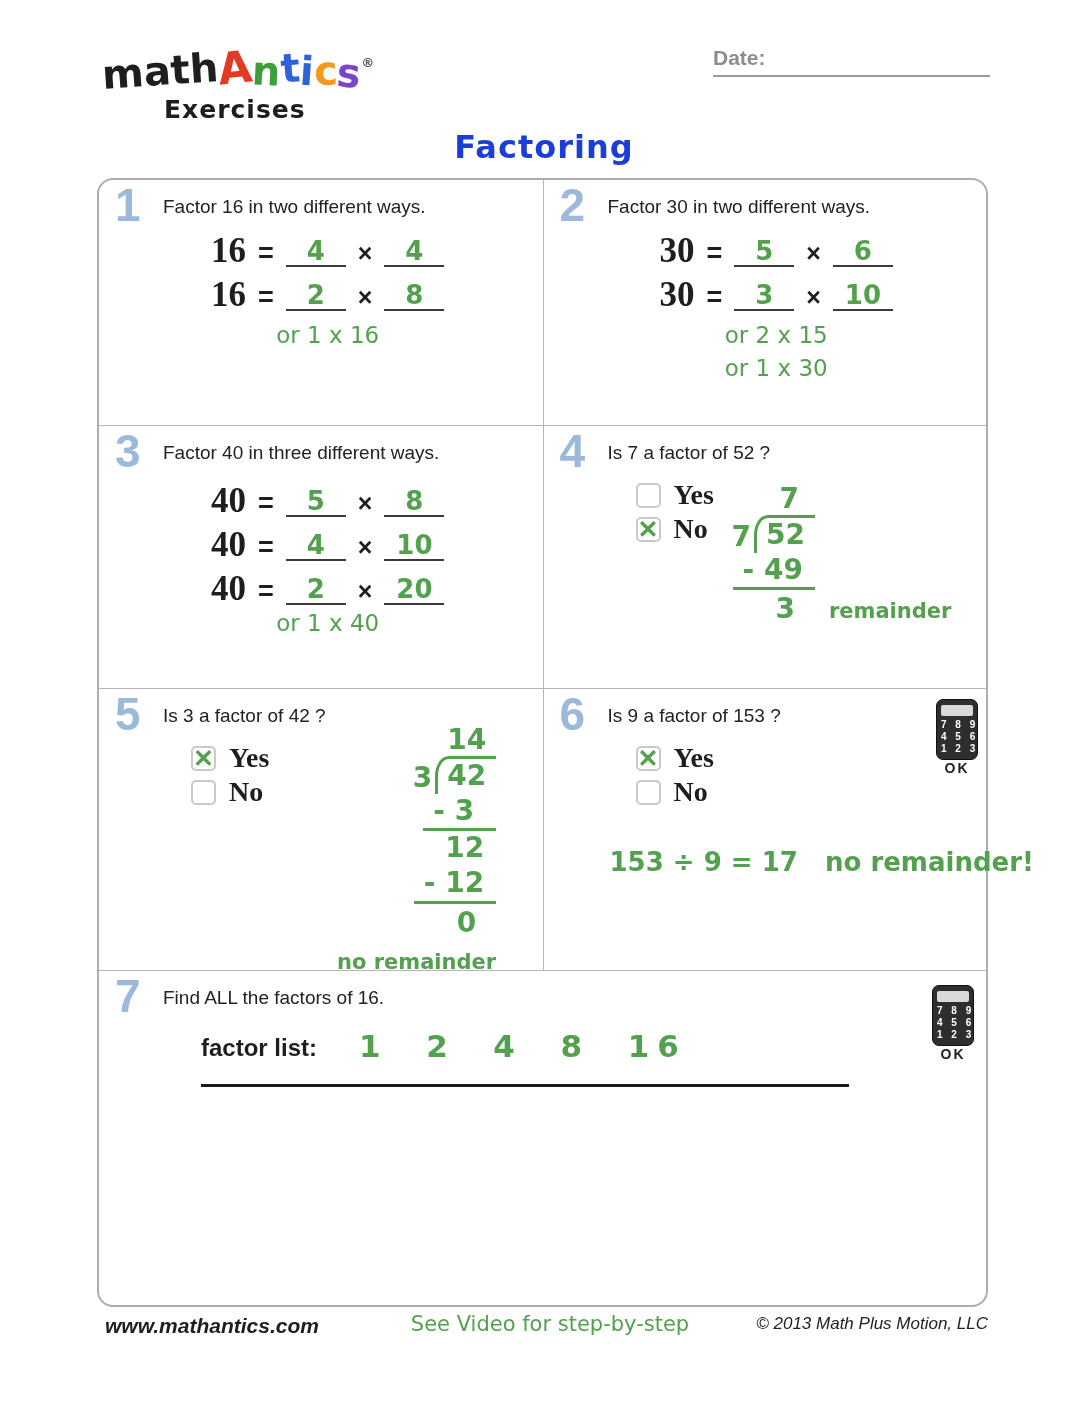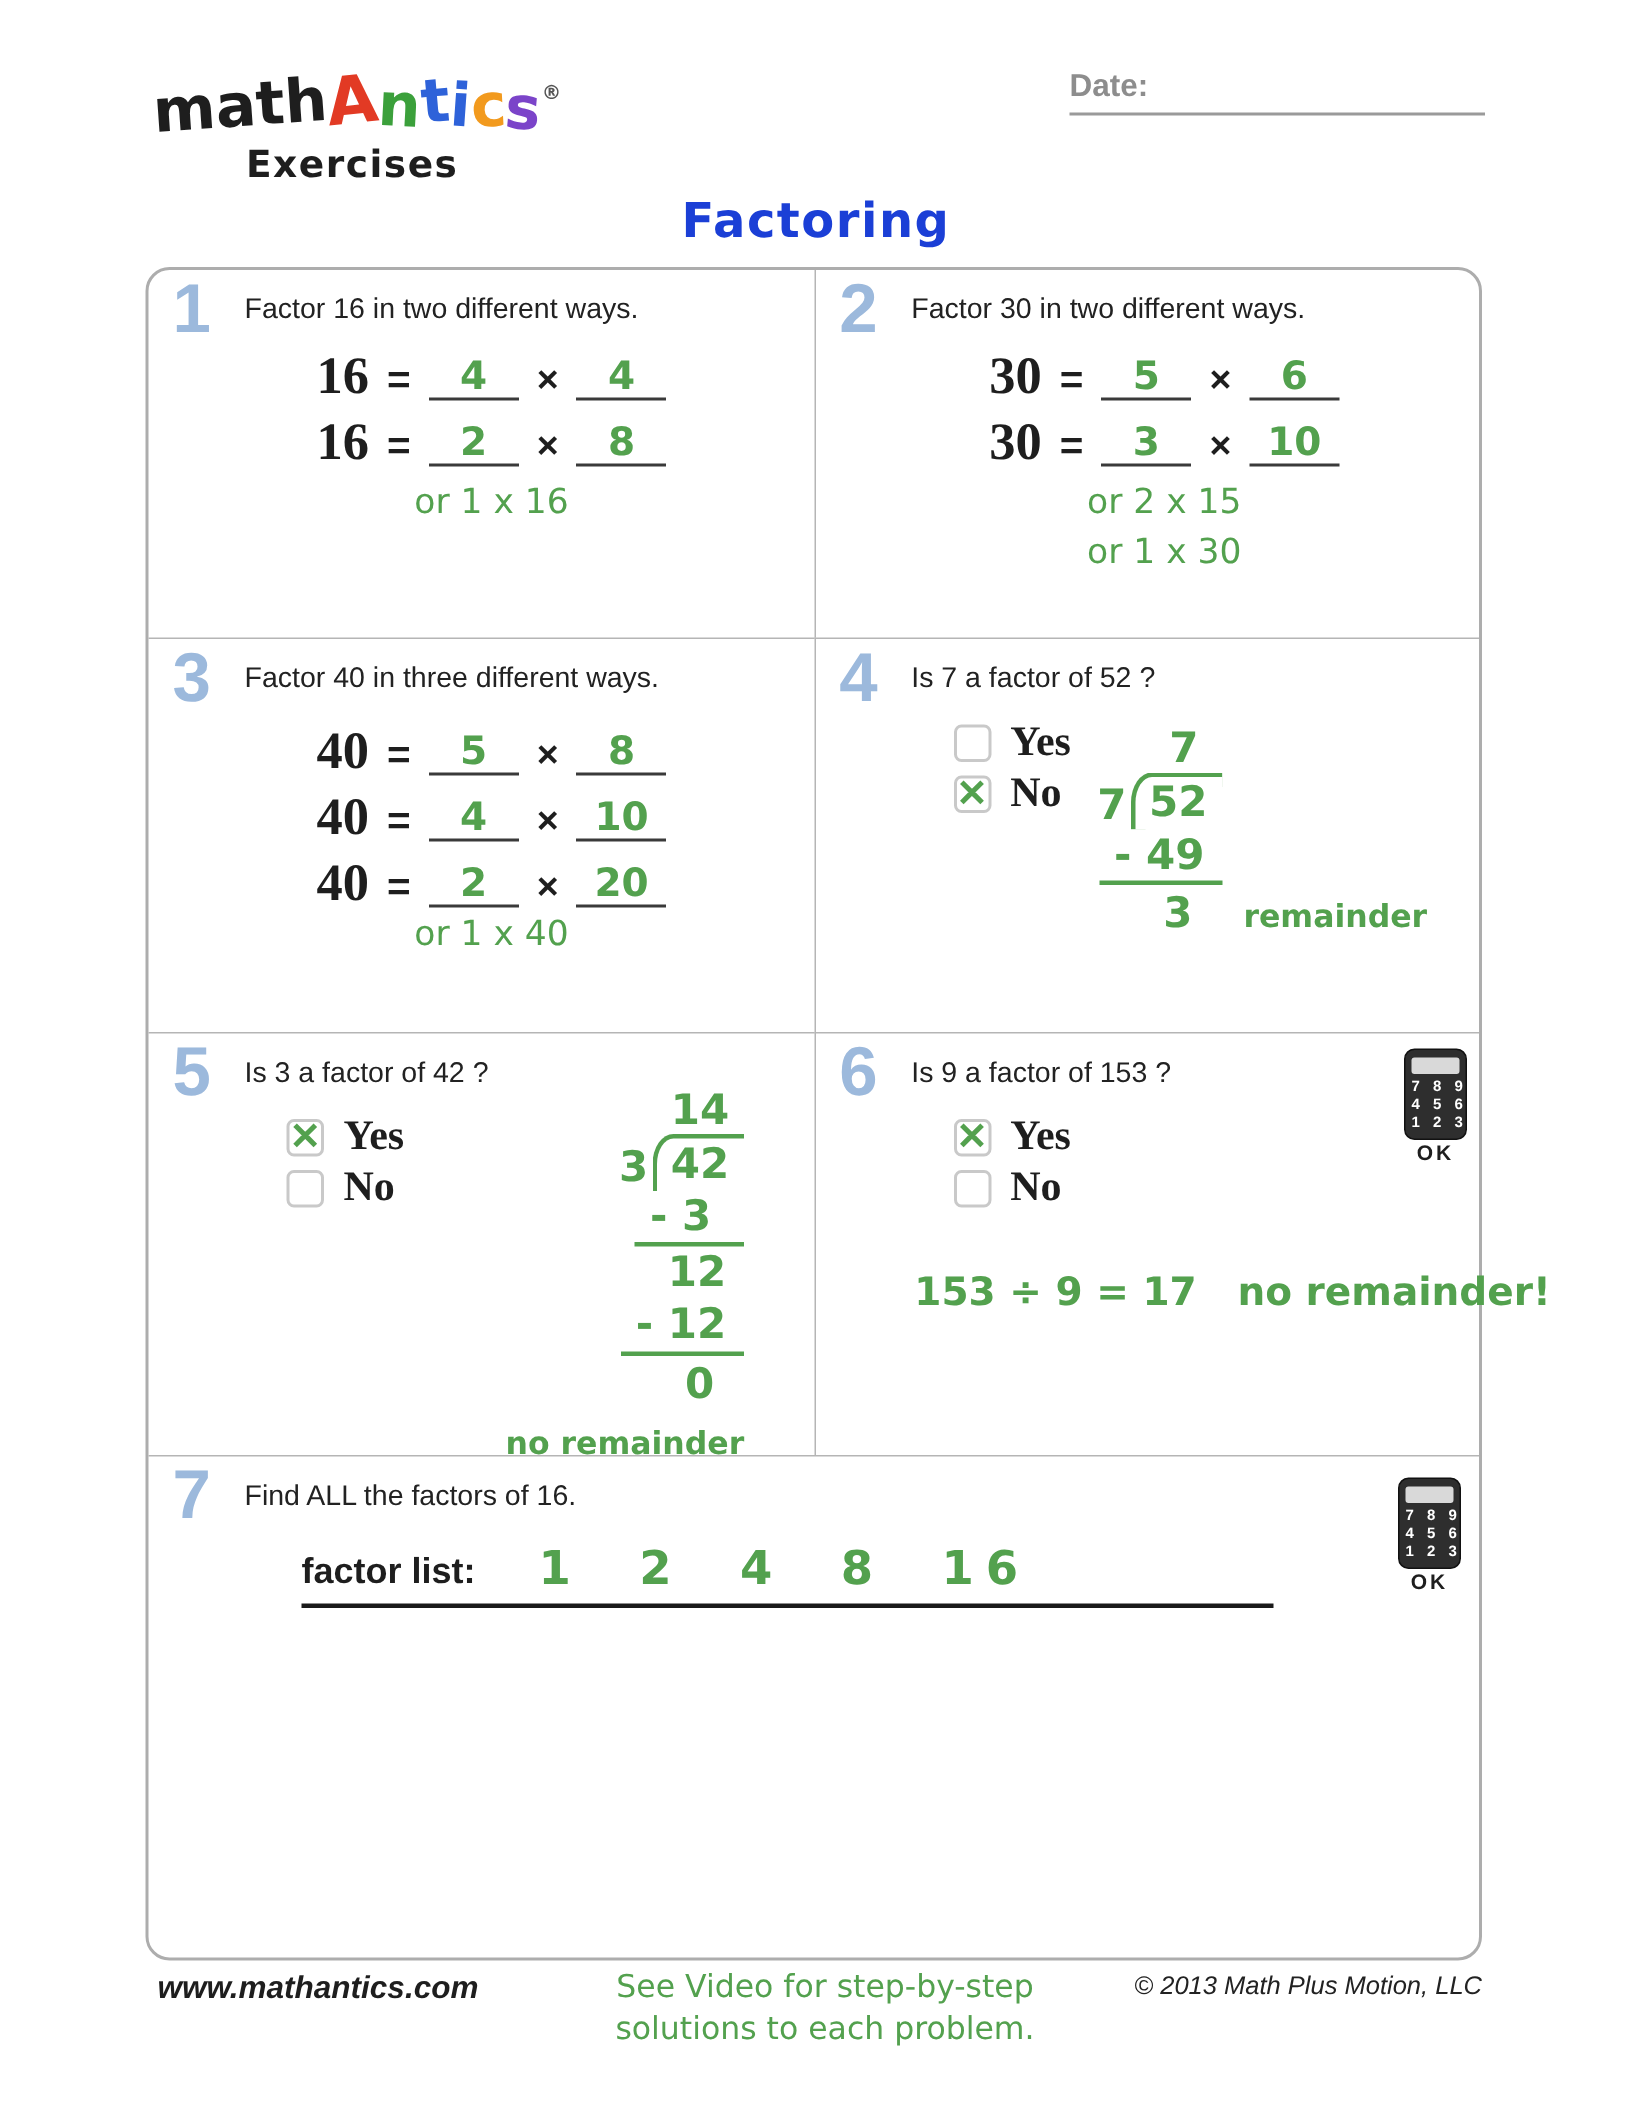--- a/index.html
+++ b/index.html
@@ -79,21 +79,21 @@
   .ld-res{position:relative;padding:4px 20px 0 0;}
   .ld-reslabel{position:absolute;left:calc(100% + 14px);bottom:2px;font-size:21px;font-weight:bold;white-space:nowrap;}
   .ld-note{align-self:center;font-size:21px;margin-top:12px;white-space:nowrap;}
 
   
   .p6-ans{position:absolute;left:66px;top:158px;font-family:"DejaVu Sans",sans-serif;
           color:var(--green);font-size:26px;font-weight:bold;white-space:pre;}
 
   
   .p7-line{position:absolute;left:102px;top:60px;width:648px;border-bottom:3px solid #1a1a1a;
-           display:flex;align-items:flex-end;padding-bottom:7px;}
+           display:flex;align-items:flex-end;padding-bottom:22px;}
   .p7-label{font-size:24px;font-weight:bold;}
   .p7-values{font-family:"DejaVu Sans",sans-serif;color:var(--green);font-size:31px;font-weight:bold;
              margin-left:42px;letter-spacing:8px;white-space:pre;line-height:1;}
 
   
   .calc{position:absolute;right:8px;top:10px;width:42px;text-align:center;}
   .calc-body{background:#2e2e2e;border-radius:7px;padding:5px 4px 4px 4px;border:1px solid #111;}
   .calc-screen{background:#d9d9d9;height:11px;border-radius:2px;margin-bottom:3px;}
   .calc-row{color:#fff;font-size:10px;font-weight:bold;letter-spacing:3px;line-height:12px;white-space:pre;}
   .calc-ok{font-size:14px;font-weight:bold;letter-spacing:2px;line-height:16px;}
@@ -288,17 +288,16 @@
         <span class="p7-label">factor list:</span>
         <span class="p7-values">1  2  4  8  16</span>
       </div>
     </div>
 
   </div>
 
   <div class="f-site">www.mathantics.com</div>
   <div class="f-note">
     <div>See Video for step-by-step</div>
-    <div>solutions to each problem.</div>
   </div>
   <div class="f-copy">© 2013 Math Plus Motion, LLC</div>
 
 </div>
 
 </body></html>

